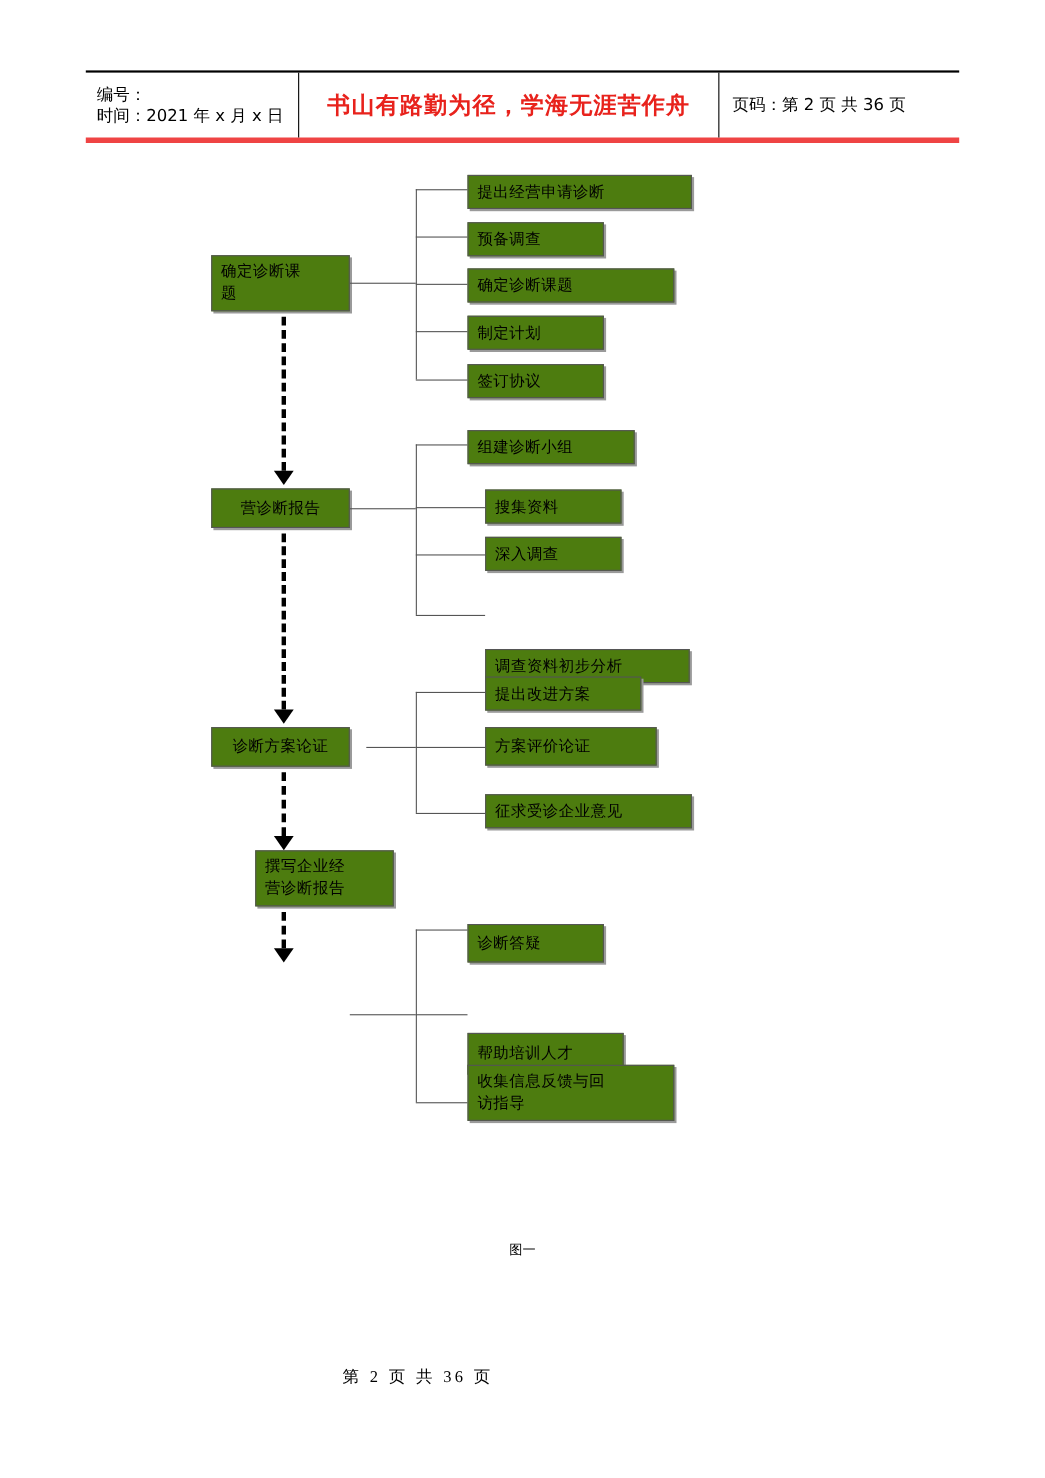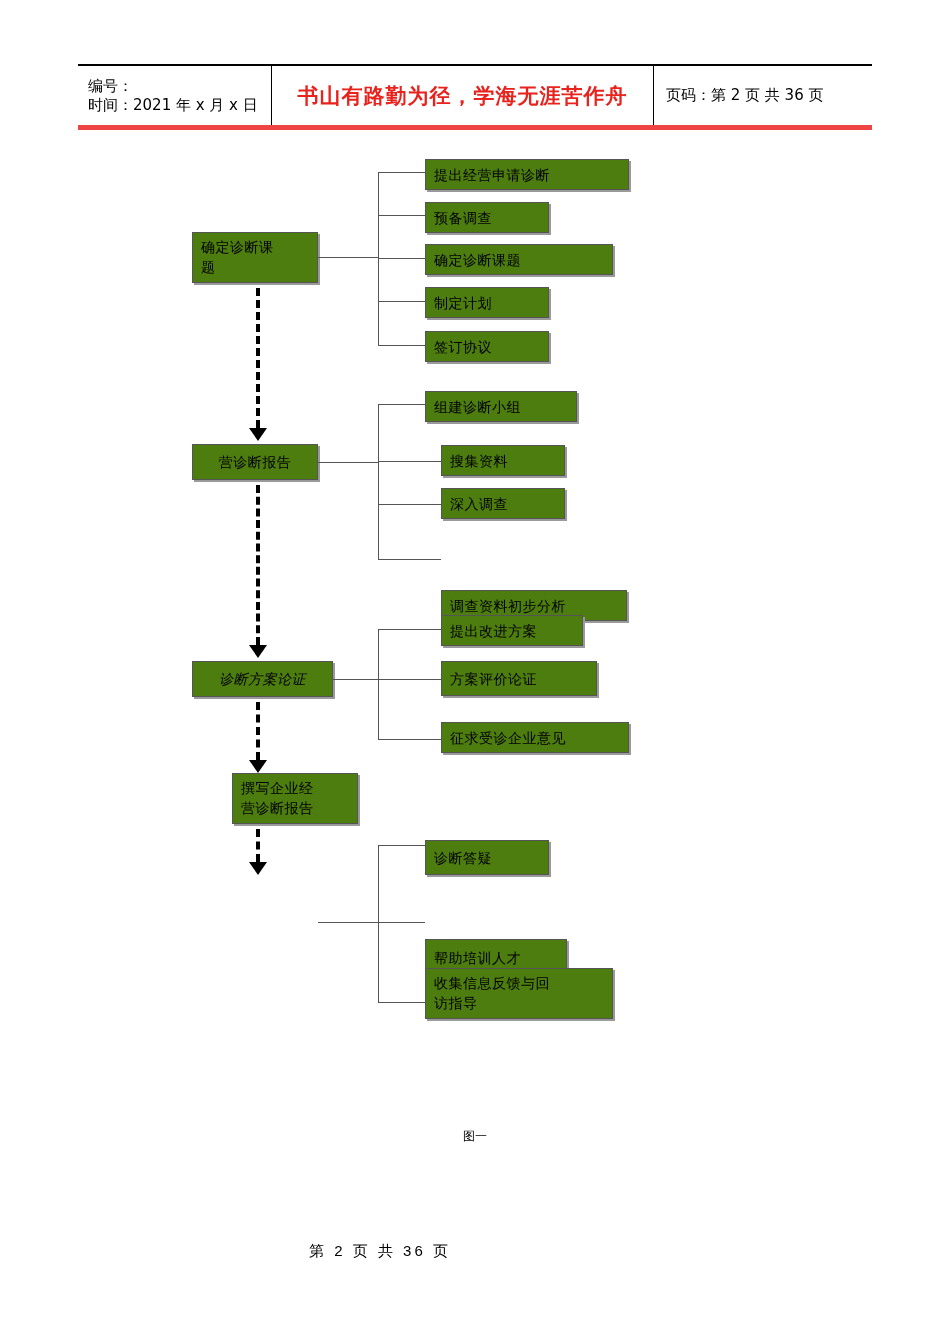--- a/index.html
+++ b/index.html
@@ -54,21 +54,21 @@
     border-top:13px solid #000;
   }
 
   .caption{
     position:absolute;left:0;top:1128px;width:950px;text-align:center;
     font-size:12px;font-family:"DejaVu Serif","Liberation Serif",serif;
   }
   .footer{
     position:absolute;left:0;top:1242px;width:950px;
     text-align:center;font-size:15px;letter-spacing:3px;
-    font-family:Liberation Sans, sans-serif;
+    font-family:Liberation Serif, serif;
     padding-right:190px;box-sizing:border-box;
   }
 </style>
 </head>
 <body>
 
 <div class="page">
 
   <div class="hdr">
     <div class="hdr-cell hdr-c1">
@@ -122,21 +122,21 @@
 
     <div class="stub" style="left:378px;top:504px;width:63px;"></div>
     <div class="node sub" style="left:441px;top:488px;width:124px;height:31px;">深入调查</div>
 
     <div class="stub" style="left:378px;top:559px;width:63px;"></div>
     <div class="node sub" style="left:441px;top:542px;width:186px;height:31px;margin-top:48px;">调查资料初步分析</div>
 
     <div class="flow" style="left:256px;top:485px;height:160px;"></div>
     <div class="arrow" style="left:249px;top:645px;"></div>
 
-    <div class="node main" style="left:192px;top:661px;width:141px;height:36px;justify-content:center;align-items:center;font-style:italic;">诊断方案论证</div>
+    <div class="node main" style="left:192px;top:661px;width:126px;height:36px;justify-content:center;align-items:center;">诊断方案论证</div>
 
     <div class="hline" style="left:333px;top:679px;width:45px;"></div>
     <div class="vtrunk" style="left:378px;top:629px;height:110px;"></div>
 
     <div class="stub" style="left:378px;top:629px;width:63px;"></div>
     <div class="node sub" style="left:441px;top:615px;width:142px;height:31px;">提出改进方案</div>
 
     <div class="stub" style="left:378px;top:679px;width:63px;"></div>
     <div class="node sub" style="left:441px;top:661px;width:156px;height:35px;">方案评价论证</div>
 

